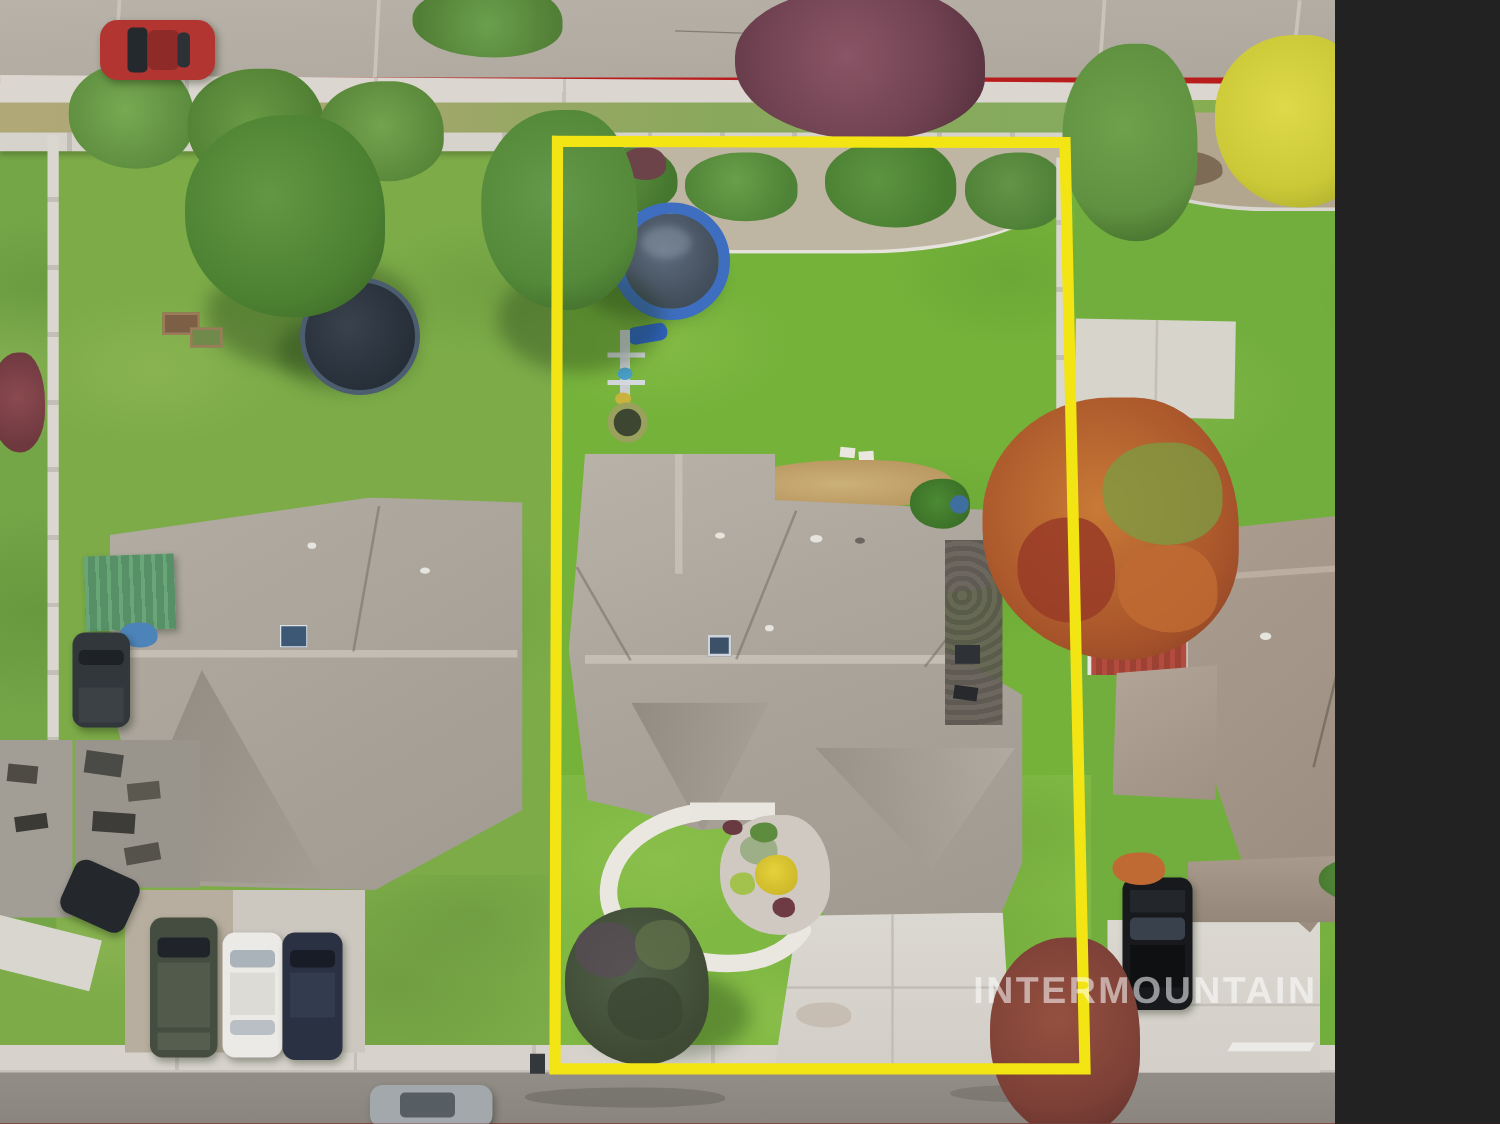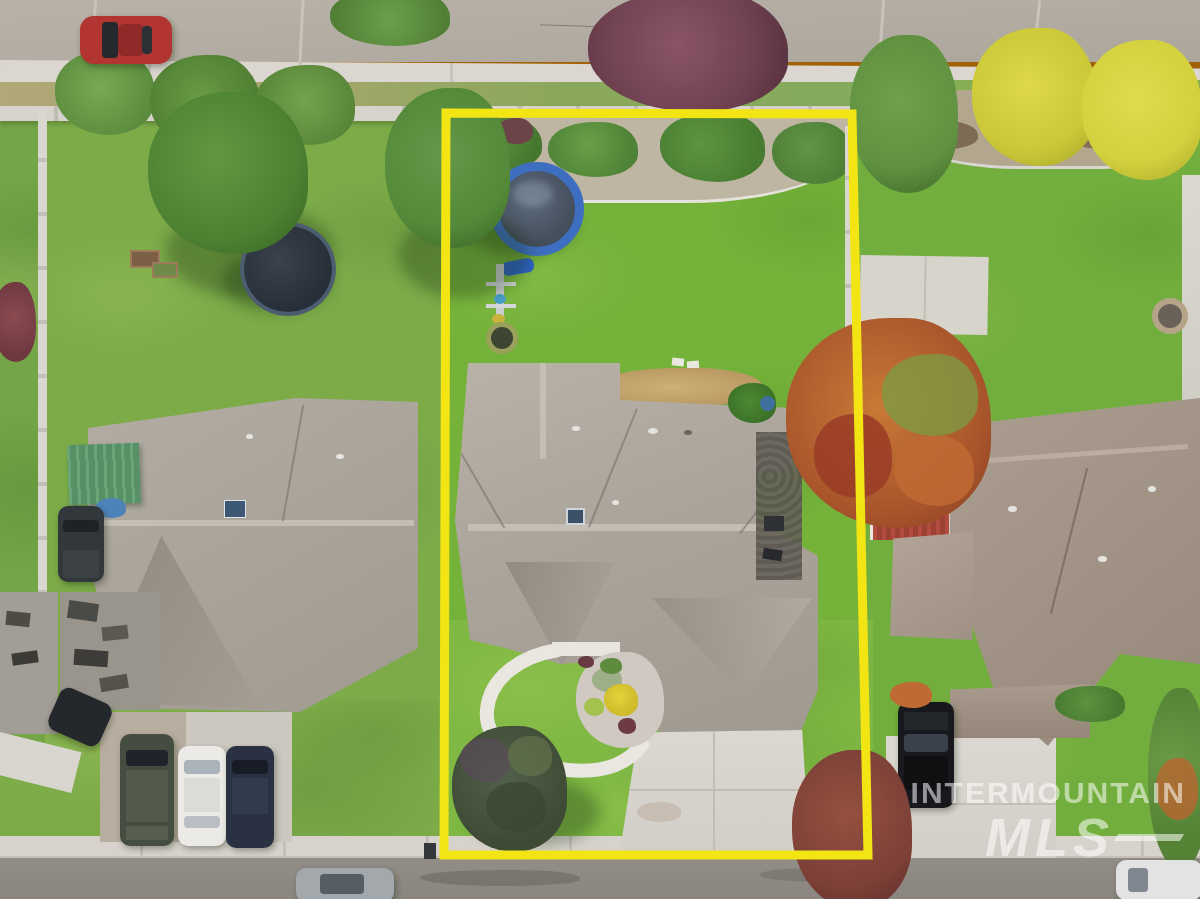--- a/index.html
+++ b/index.html
@@ -1,17 +1,17 @@
 <!DOCTYPE html>
 <html><head>
 <meta charset="utf-8">
 <style>
   html,body{margin:0;padding:0;background:#222;}
-  #stage{position:relative;width:1200px;height:899px;overflow:hidden;
-         background:#a16207;font-family:"Liberation Sans",sans-serif;}
+  #stage{position:relative;width:1068px;height:899px;overflow:hidden;
+         background:#b91c1c;font-family:"Liberation Sans",sans-serif;}
   .abs{position:absolute;}
   .blob{position:absolute;border-radius:55% 45% 50% 60%/50% 55% 45% 55%;}
   .round{position:absolute;border-radius:50%;}
   .shadow{position:absolute;border-radius:50%;filter:blur(7px);background:rgba(22,48,14,.32);}
   .lawn{position:absolute;}
   .lawn:after{content:"";position:absolute;inset:0;
      background:
        radial-gradient(ellipse 160px 90px at 20% 30%, rgba(255,255,160,.10), transparent 70%),
        radial-gradient(ellipse 200px 120px at 70% 60%, rgba(0,40,0,.10), transparent 70%),
        radial-gradient(ellipse 120px 70px at 45% 85%, rgba(255,255,150,.08), transparent 70%),
@@ -259,17 +259,16 @@
     <div class="glass" style="left:12px;top:8px;width:20px;height:24px;background:#7f8890;"></div>
   </div>
   <div class="abs" style="left:424px;top:843px;width:12px;height:16px;background:#34373b;z-index:12;"></div>
 
   <svg class="abs" style="left:0;top:0;z-index:50;" width="1200" height="899" viewBox="0 0 1200 899">
     <polygon points="446,113 852,114 868,855 444,855" fill="none" stroke="#f2e513" stroke-width="9"></polygon>
   </svg>
 
   <div id="watermark">
     <div id="wm1">INTERMOUNTAIN</div>
-    <div id="wm2">MLS</div>
     <div id="wm-bar"></div>
   </div>
 
 </div>
 
 </body></html>

